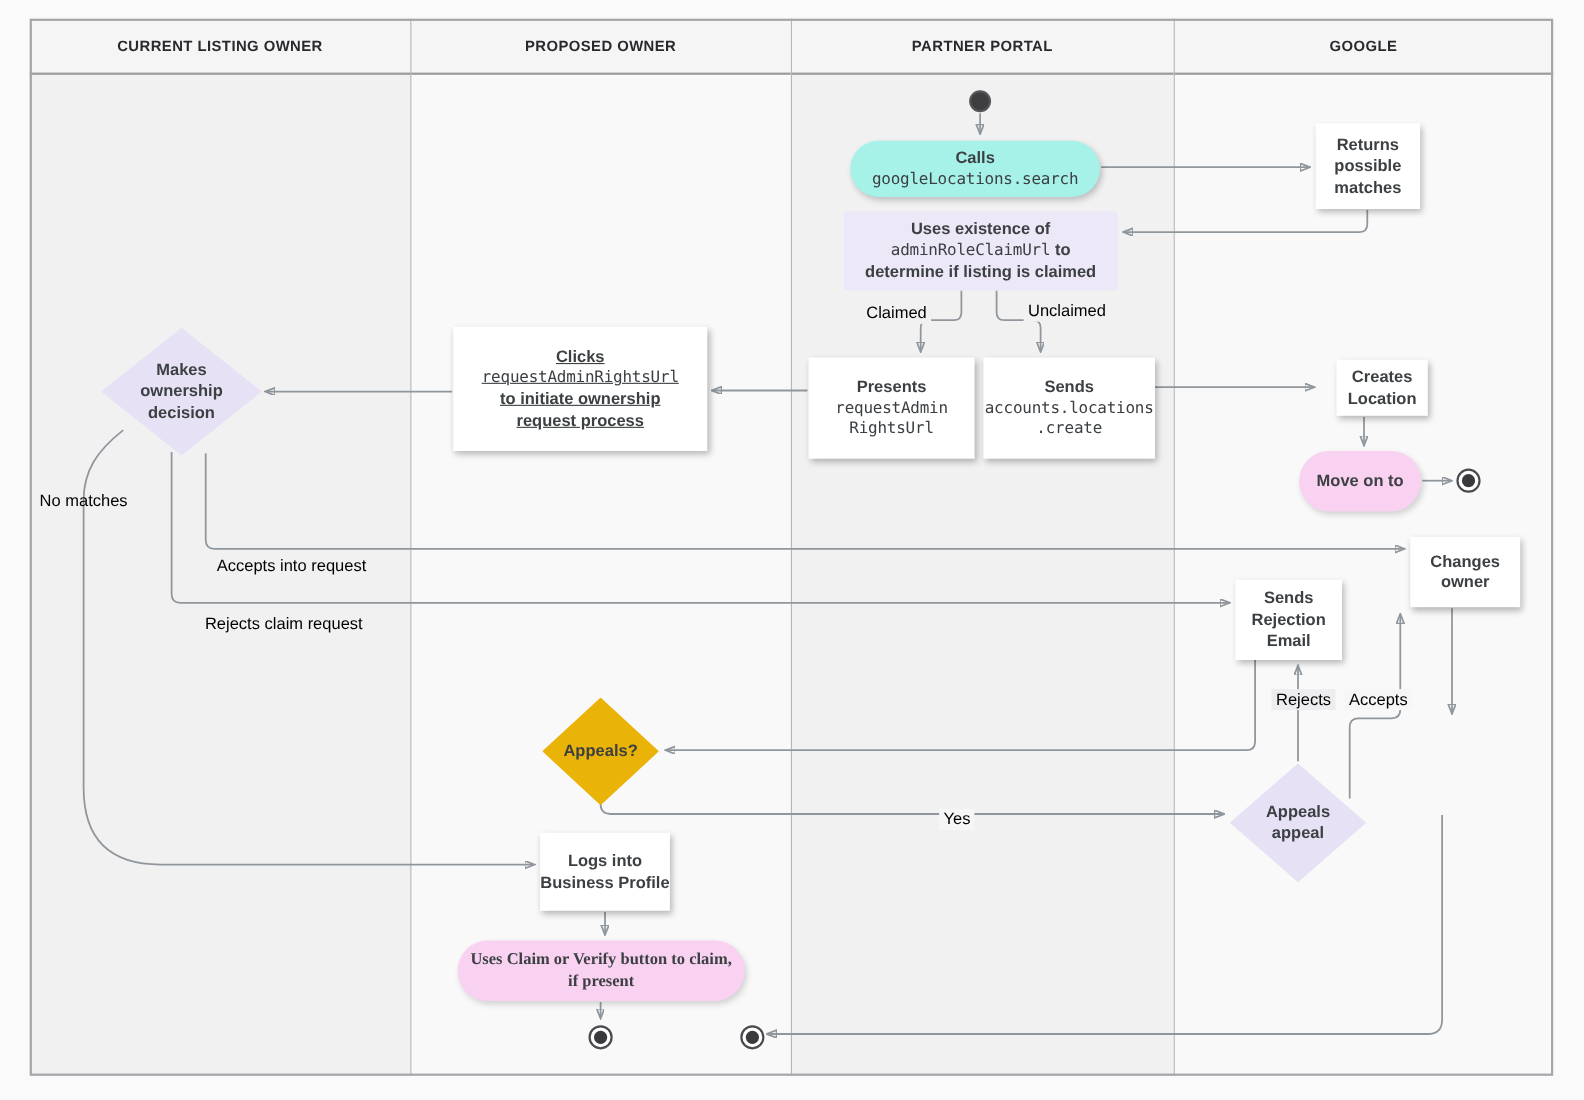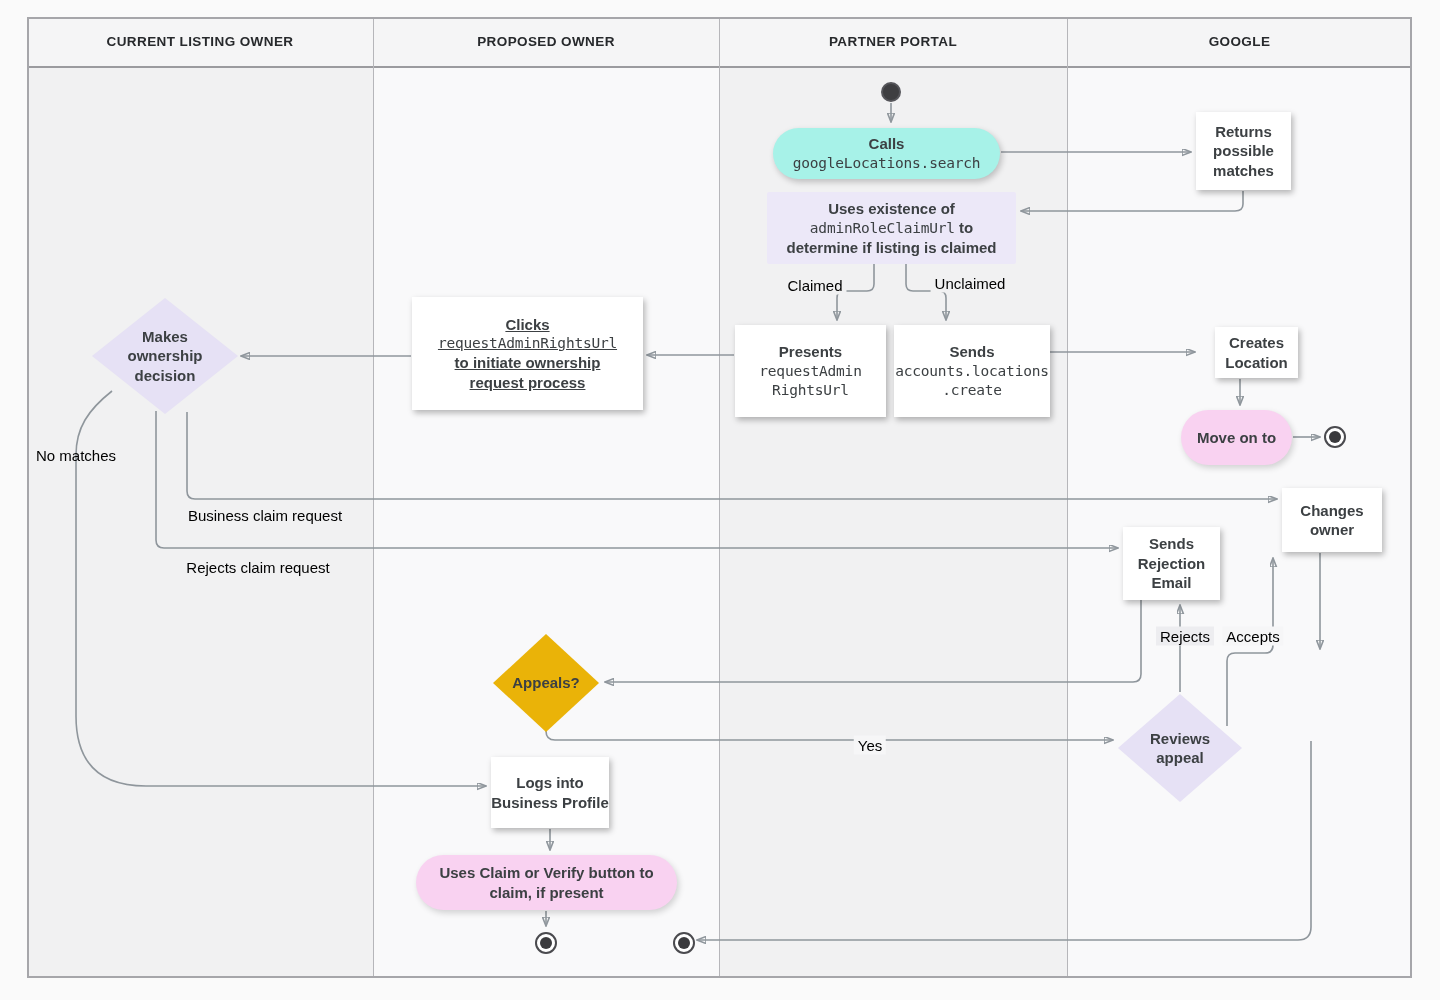--- a/index.html
+++ b/index.html
@@ -143,48 +143,48 @@
   <div class="node white" style="left:1282px;top:488px;width:100px;height:64px;">
     <span>Changes owner</span>
   </div>
 
   <div class="node white" style="left:1123px;top:527px;width:97px;height:73px;">
     <span>Sends Rejection Email</span>
   </div>
 
 
   <div class="node diamond lav" style="left:1118px;top:694px;width:124px;height:108px;">
-    <span>Reviews appeal</span>
+    <span>Appeals appeal</span>
   </div>
 
   <div class="node white" style="left:412px;top:297px;width:231px;height:113px;text-decoration:underline;">
     <span>Clicks</span>
     <span class="code">requestAdminRightsUrl</span>
     <span>to initiate ownership</span>
     <span>request process</span>
   </div>
 
   <div class="node diamond whited" style="left:493px;top:634px;width:106px;height:98px;">
     <span style="max-width:90%;">Appeals?</span>
   </div>
 
   <div class="node white" style="left:491px;top:757px;width:118px;height:71px;">
     <span>Logs into Business Profile</span>
   </div>
 
   <div class="node pinkbg pill" style="left:416px;top:855px;width:261px;height:55px;">
-    <span style="max-width:92%;">Uses Claim or Verify button to claim, if present</span>
+    <span style="max-width:92%;font-family:Liberation Serif, serif;">Uses Claim or Verify button to claim, if present</span>
   </div>
 
   <div class="node diamond lav" style="left:92px;top:298px;width:146px;height:116px;">
     <span>Makes ownership decision</span>
   </div>
 
   <div class="elabel" style="left:815px;top:285px;">Claimed</div>
   <div class="elabel" style="left:970px;top:283px;">Unclaimed</div>
   <div class="elabel wrap" style="left:76px;top:456px;">No matches</div>
-  <div class="elabel" style="left:265px;top:515px;">Business claim request</div>
+  <div class="elabel" style="left:265px;top:515px;">Accepts into request</div>
   <div class="elabel" style="left:258px;top:567px;">Rejects claim request</div>
   <div class="elabel light" style="left:870px;top:745px;">Yes</div>
   <div class="elabel grayer" style="left:1185px;top:636px;">Rejects</div>
   <div class="elabel light" style="left:1253px;top:636px;">Accepts</div>
 
 </div>
 
 </body></html>

